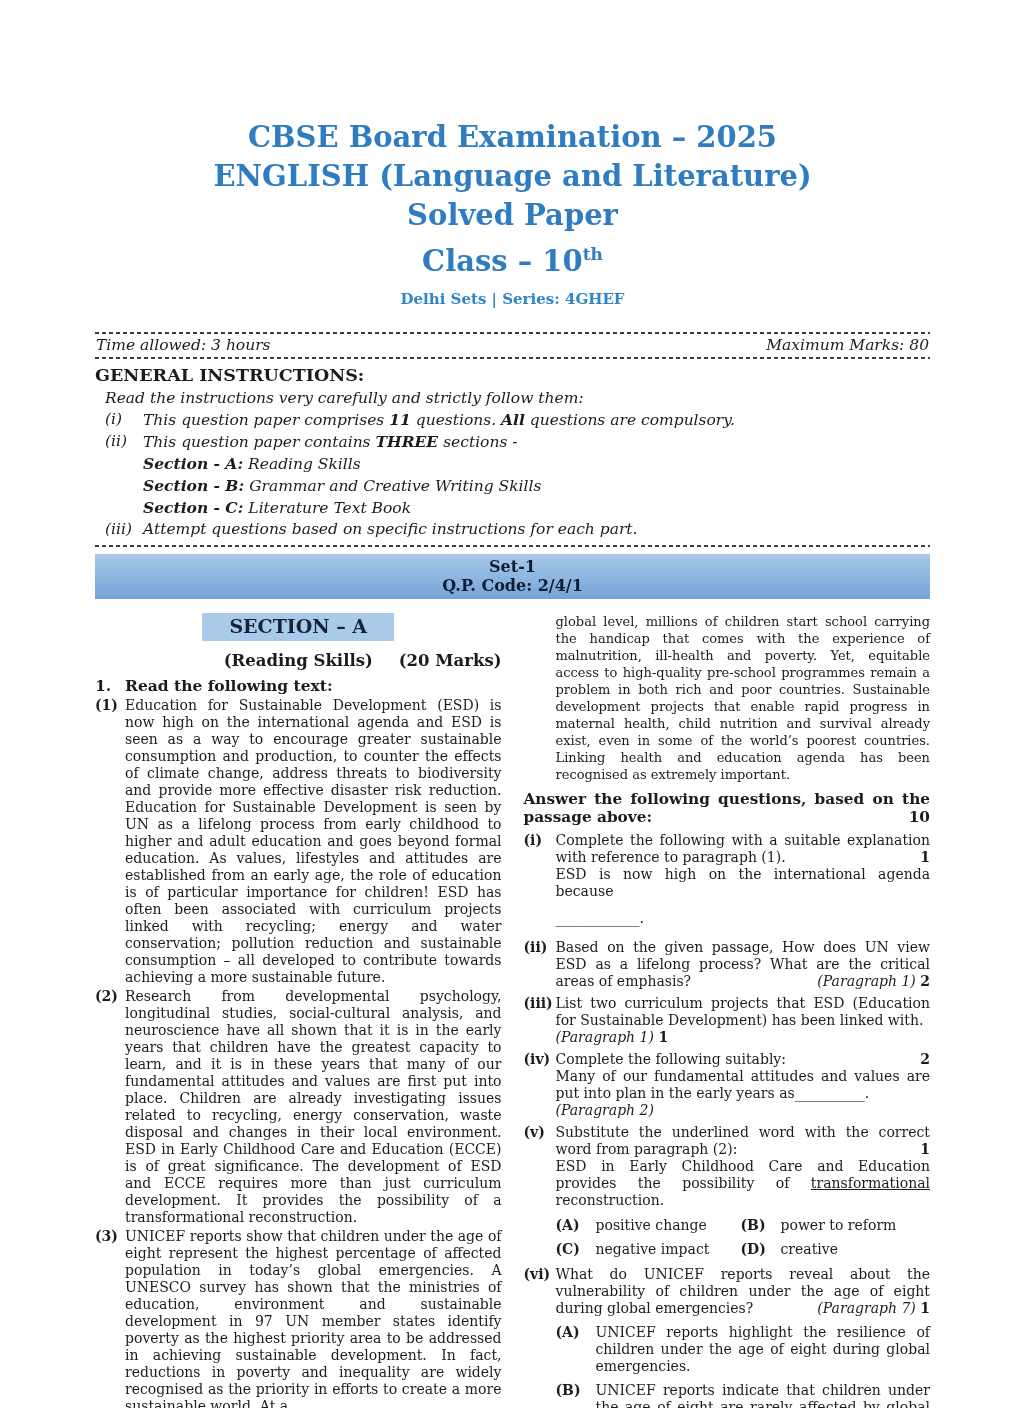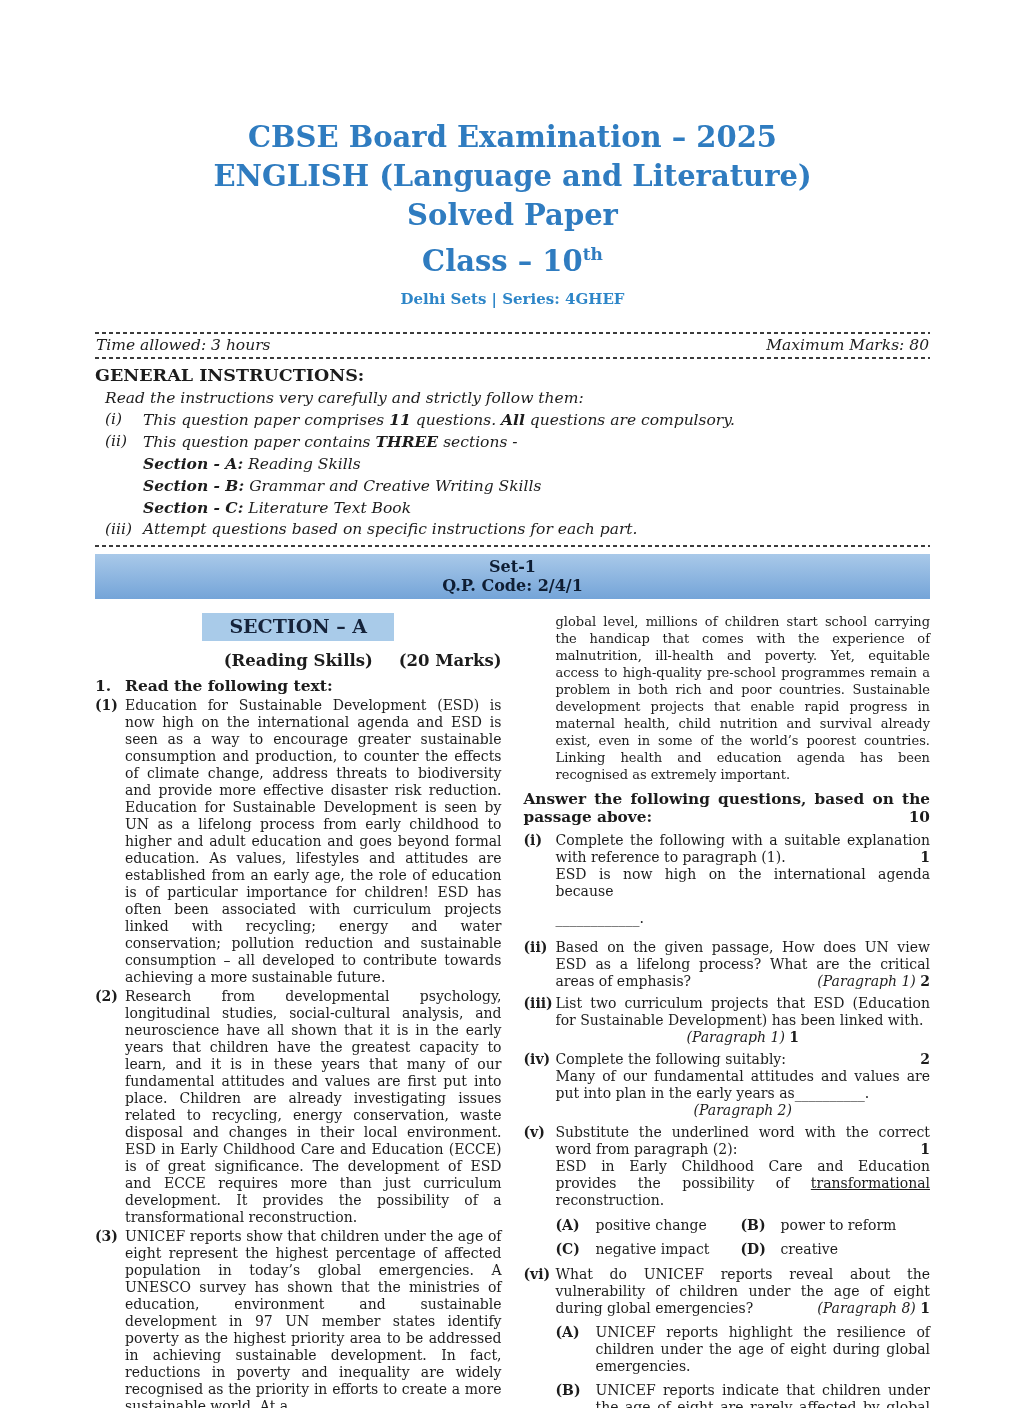--- a/index.html
+++ b/index.html
@@ -62,21 +62,21 @@
 
   .q { display:flex; margin-top:5px; }
   .qn { width:32px; flex:none; font-weight:bold; font-size:14px; line-height:17px; }
   .qbody { flex:1; font-size:14px; line-height:17px; }
   .rel { position:relative; text-align:justify; }
   .just { text-align:justify; }
   .absbr { position:absolute; right:0; bottom:0; }
   .marks { font-weight:bold; }
   .refmarks i { font-style:italic; }
   .refmarks b { font-weight:bold; }
-  .refline { text-align:center; font-size:14px; line-height:17px; }
+  .refline { text-align:left; font-size:14px; line-height:17px; }
   .refline i { font-style:italic; }
   .blankline { margin-top:10px; margin-bottom:7px; }
   .u { text-decoration:underline; }
 
   .opts2 { display:grid; grid-template-columns:185px 1fr; row-gap:7px; margin-top:8px; margin-bottom:3px; }
   .opt { display:flex; }
   .ol { width:40px; flex:none; font-weight:bold; }
   .optv { display:flex; margin-top:7px; }
   .optv .ov-text { flex:1; text-align:justify; }
 </style>
@@ -235,21 +235,21 @@
               </div>
           </div>
         </div>
       </div>
 
       <div class="q">
         <span class="qn">(vi)</span>
         <div class="qbody">
           <div class="rel">
             <span>What do UNICEF reports reveal about the vulnerability of children under the age of eight during global emergencies?</span>
-            <span class="refmarks absbr"><i>(Paragraph 8)</i>&nbsp;<b>1</b></span>
+            <span class="refmarks absbr"><i>(Paragraph 7)</i>&nbsp;<b>1</b></span>
           </div>
           <div class="optv">
               <b class="ol">(A)</b>
               <div class="ov-text">UNICEF reports highlight the resilience of children under the age of eight during global emergencies.</div>
             </div>
           <div class="optv">
               <b class="ol">(B)</b>
               <div class="ov-text">UNICEF reports indicate that children under the age of eight are rarely affected by global emergencies.</div>
             </div>
         </div>

